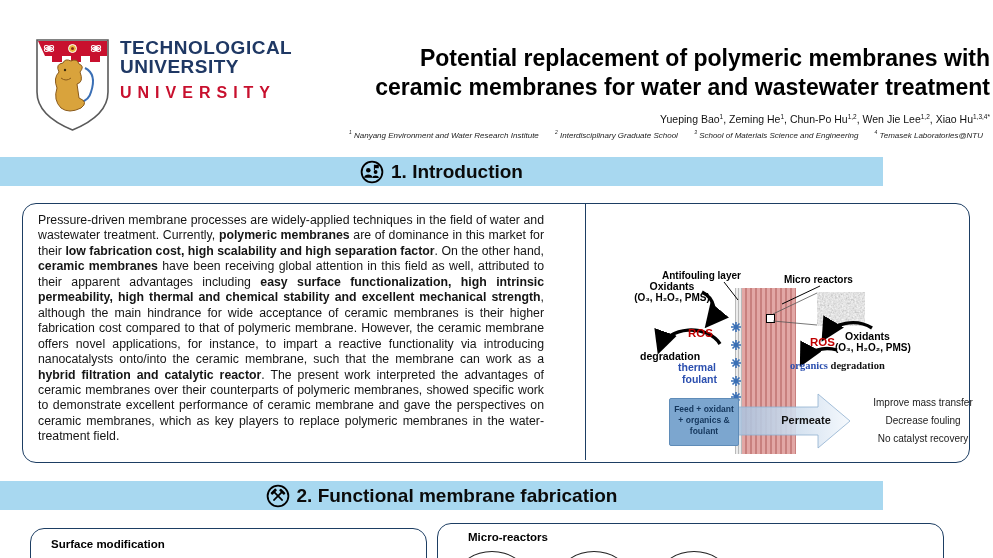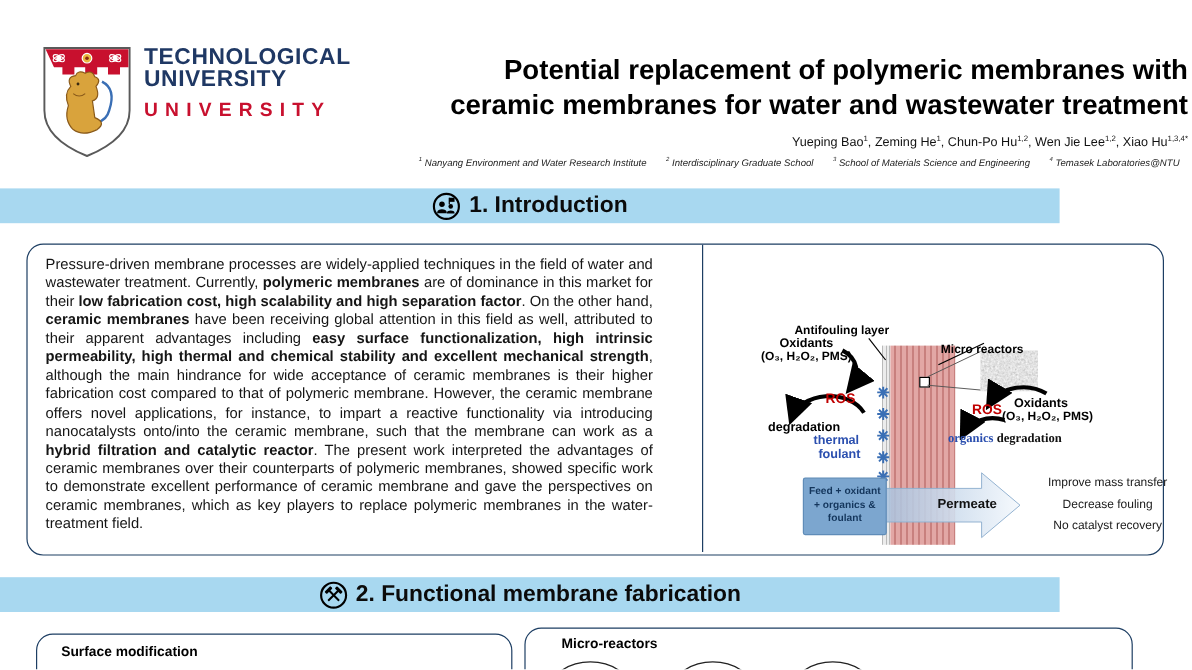--- a/index.html
+++ b/index.html
@@ -158,21 +158,21 @@
       <path d="M141,48 L185,27" stroke="#555" stroke-width="0.8"></path>
       <path d="M141,55 L185,59" stroke="#555" stroke-width="0.8"></path>
       <path d="M70,26 C82,32 86,46 77,57" fill="none" stroke="#000" stroke-width="3.4" marker-end="url(#ah)"></path>
       <path d="M88,78 A32,24 0 0 0 28,82" fill="none" stroke="#000" stroke-width="3.4" marker-end="url(#ah)"></path>
       <path d="M240,62 A30,22 0 0 0 193,70" fill="none" stroke="#000" stroke-width="3.4" marker-end="url(#ah)"></path>
       <path d="M205,84 A26,20 0 0 0 171,95" fill="none" stroke="#000" stroke-width="3.4" marker-end="url(#ah)"></path>
       <polygon points="104,141 186,141 186,128 218,155 186,182 186,169 104,169" fill="url(#permgrad)" stroke="#8fb0cf" stroke-width="0.8"></polygon>
     </svg>
 
     <div class="abs dlabel" style="left:30px;top:4px;">Antifouling layer</div>
-    <div class="abs dlabel" style="left:152px;top:20px;">Micro reactors</div>
+    <div class="abs dlabel" style="left:152px;top:8px;">Micro reactors</div>
 
     <div class="abs dlabel" style="left:0;top:14px;width:80px;text-align:center;font-size:10.5px;">Oxidants</div>
     <div class="abs dlabel" style="left:-8px;top:26px;width:96px;text-align:center;">(O₃, H₂O₂, PMS)</div>
     <div class="abs red" style="left:56px;top:61px;font-size:11.5px;">ROS</div>
     <div class="abs dlabel" style="left:8px;top:84px;font-size:10.5px;">degradation</div>
     <div class="abs blue" style="left:46px;top:95px;font-size:10.5px;">thermal</div>
     <div class="abs blue" style="left:50px;top:107px;font-size:10.5px;">foulant</div>
 
     <div class="abs red" style="left:178px;top:70px;font-size:11.5px;">ROS</div>
     <div class="abs dlabel" style="left:213px;top:64px;font-size:10.5px;">Oxidants</div>

